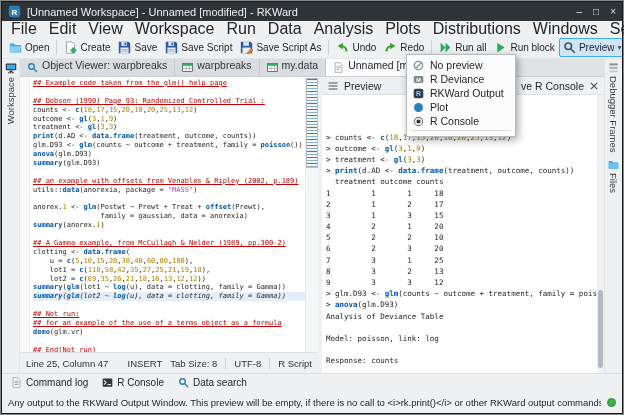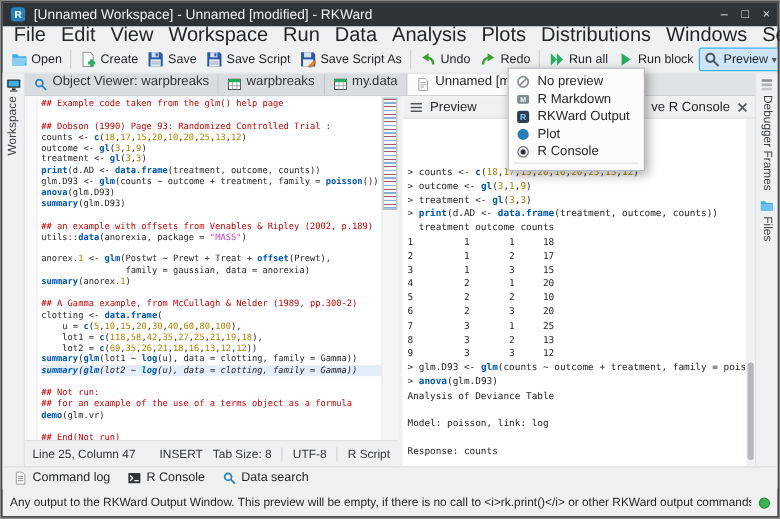--- a/index.html
+++ b/index.html
@@ -74,21 +74,21 @@
   .preview-header { height:18px; background:#eff0f1; border-bottom:1px solid #dfe2e4; display:flex;
                     align-items:center; font-size:10.5px; color:#232629; padding:0 5px; gap:5px; flex:0 0 auto; white-space:nowrap; }
   .preview-header .spacer { flex:1; }
   .console { flex:1; position:relative; font-family:"DejaVu Sans Mono", monospace; font-size:7.5px;
              line-height:11.2px; padding:3px 9px 0 4px; white-space:pre; overflow:hidden; color:#1f1c1b; }
   .console-line { height:11.2px; }
   .vscroll { position:absolute; top:0; right:0; bottom:0; width:7px; background:#f0f1f2; }
   .vthumb { position:absolute; right:1px; bottom:5px; width:5px; height:78px; background:#b3b9be; border-radius:2.5px; }
 
   
-  .tok-comment { color:#bf0303; }
+  .tok-comment { color:#bf0303;text-decoration:underline; }
   .tok-string  { color:#c03fc0; }
   .tok-num     { color:#b08000; }
   .tok-fn      { color:#0057ae; font-weight:bold; }
 
   
   .bottombar { height:18px; background:#eff0f1; border-top:1px solid #dcdfe1; display:flex;
                align-items:center; padding:0 3px; gap:2px; font-size:10px; color:#232629; flex:0 0 auto;text-align:right; }
   .bbtn { display:flex; align-items:center; gap:4px; padding:1px 6px; border-radius:2px; white-space:nowrap; }
   .statusbar { height:22px; display:flex; align-items:center; font-size:9.5px; color:#232629;
                padding:0 6px; gap:6px; flex:0 0 auto; }
@@ -430,21 +430,21 @@
         </span>
         <span>No preview</span>
       </div>
       <div class="mi">
         <span class="icon">
           <svg width="11" height="11" viewBox="0 0 16 16">
             <rect x="1" y="3" width="14" height="10" rx="2" fill="#7f8c8d"></rect>
             <text x="8" y="11" font-size="8" text-anchor="middle" fill="#fff" font-weight="bold">M</text>
           </svg>
         </span>
-        <span>R Markdown</span>
+        <span>R Deviance</span>
       </div>
       <div class="mi">
         <span class="icon">
           <svg width="11" height="11" viewBox="0 0 16 16">
             <rect x="1" y="1" width="14" height="14" rx="3" fill="#2c3e50"></rect>
             <text x="8" y="12" font-size="10" text-anchor="middle" fill="#8bcdf2" font-weight="bold">R</text>
           </svg>
         </span>
         <span>RKWard Output</span>
       </div>

